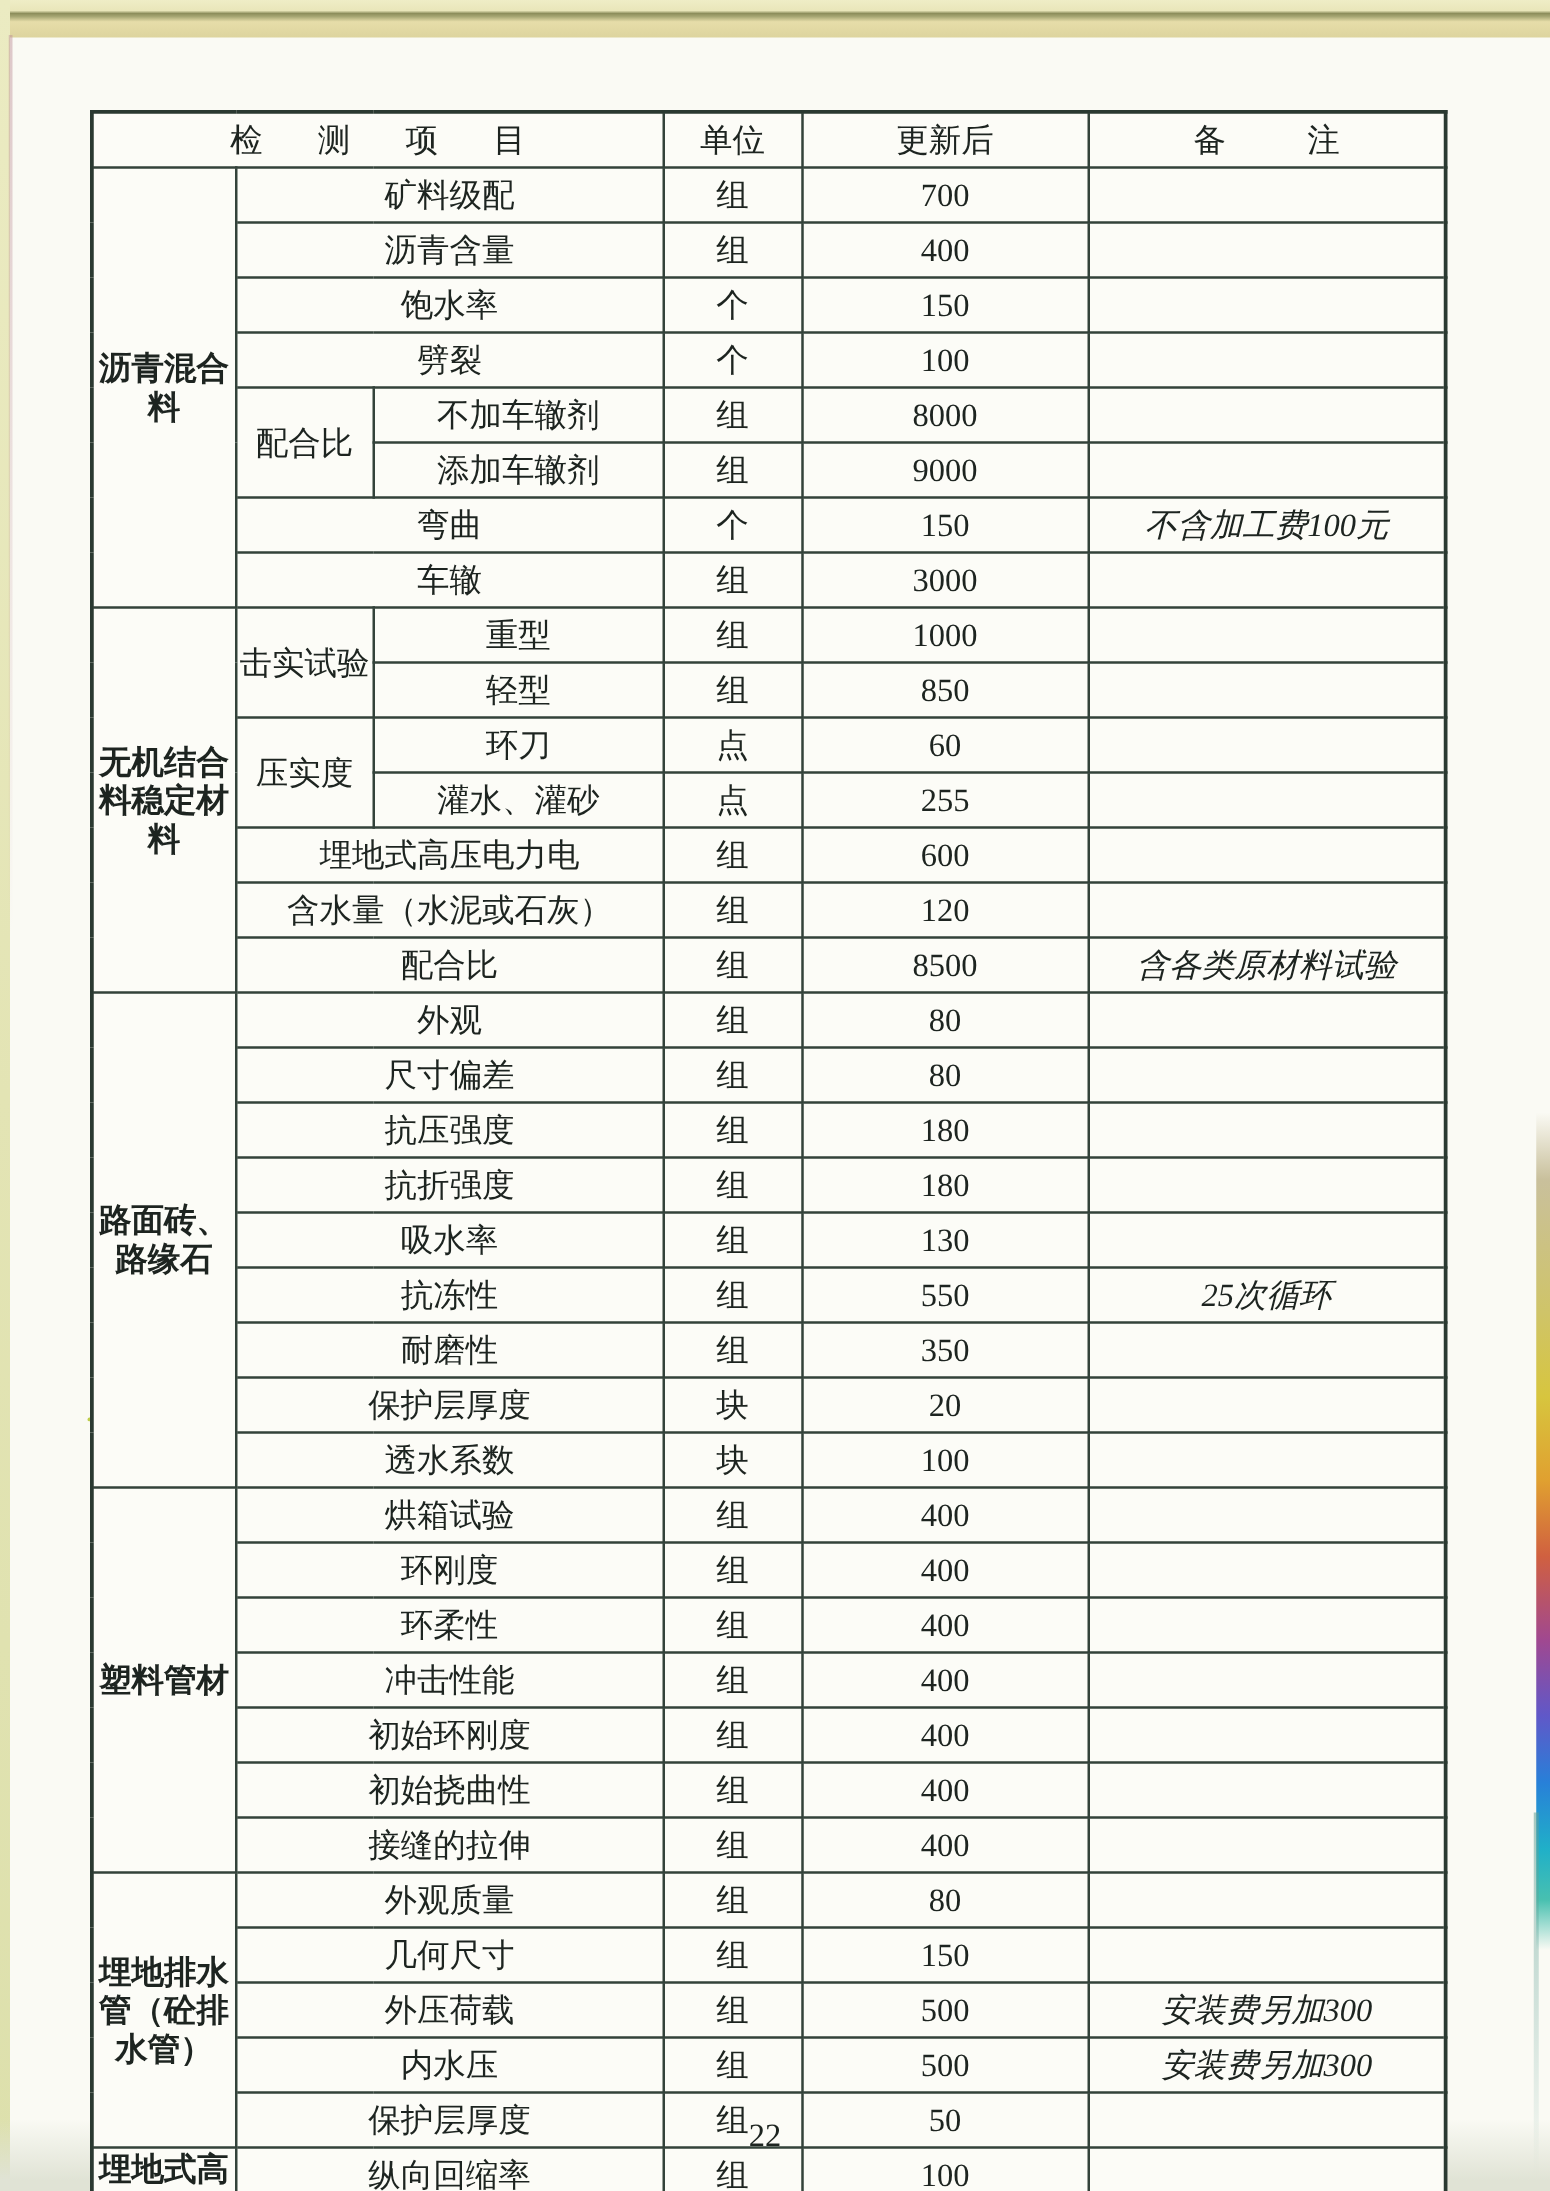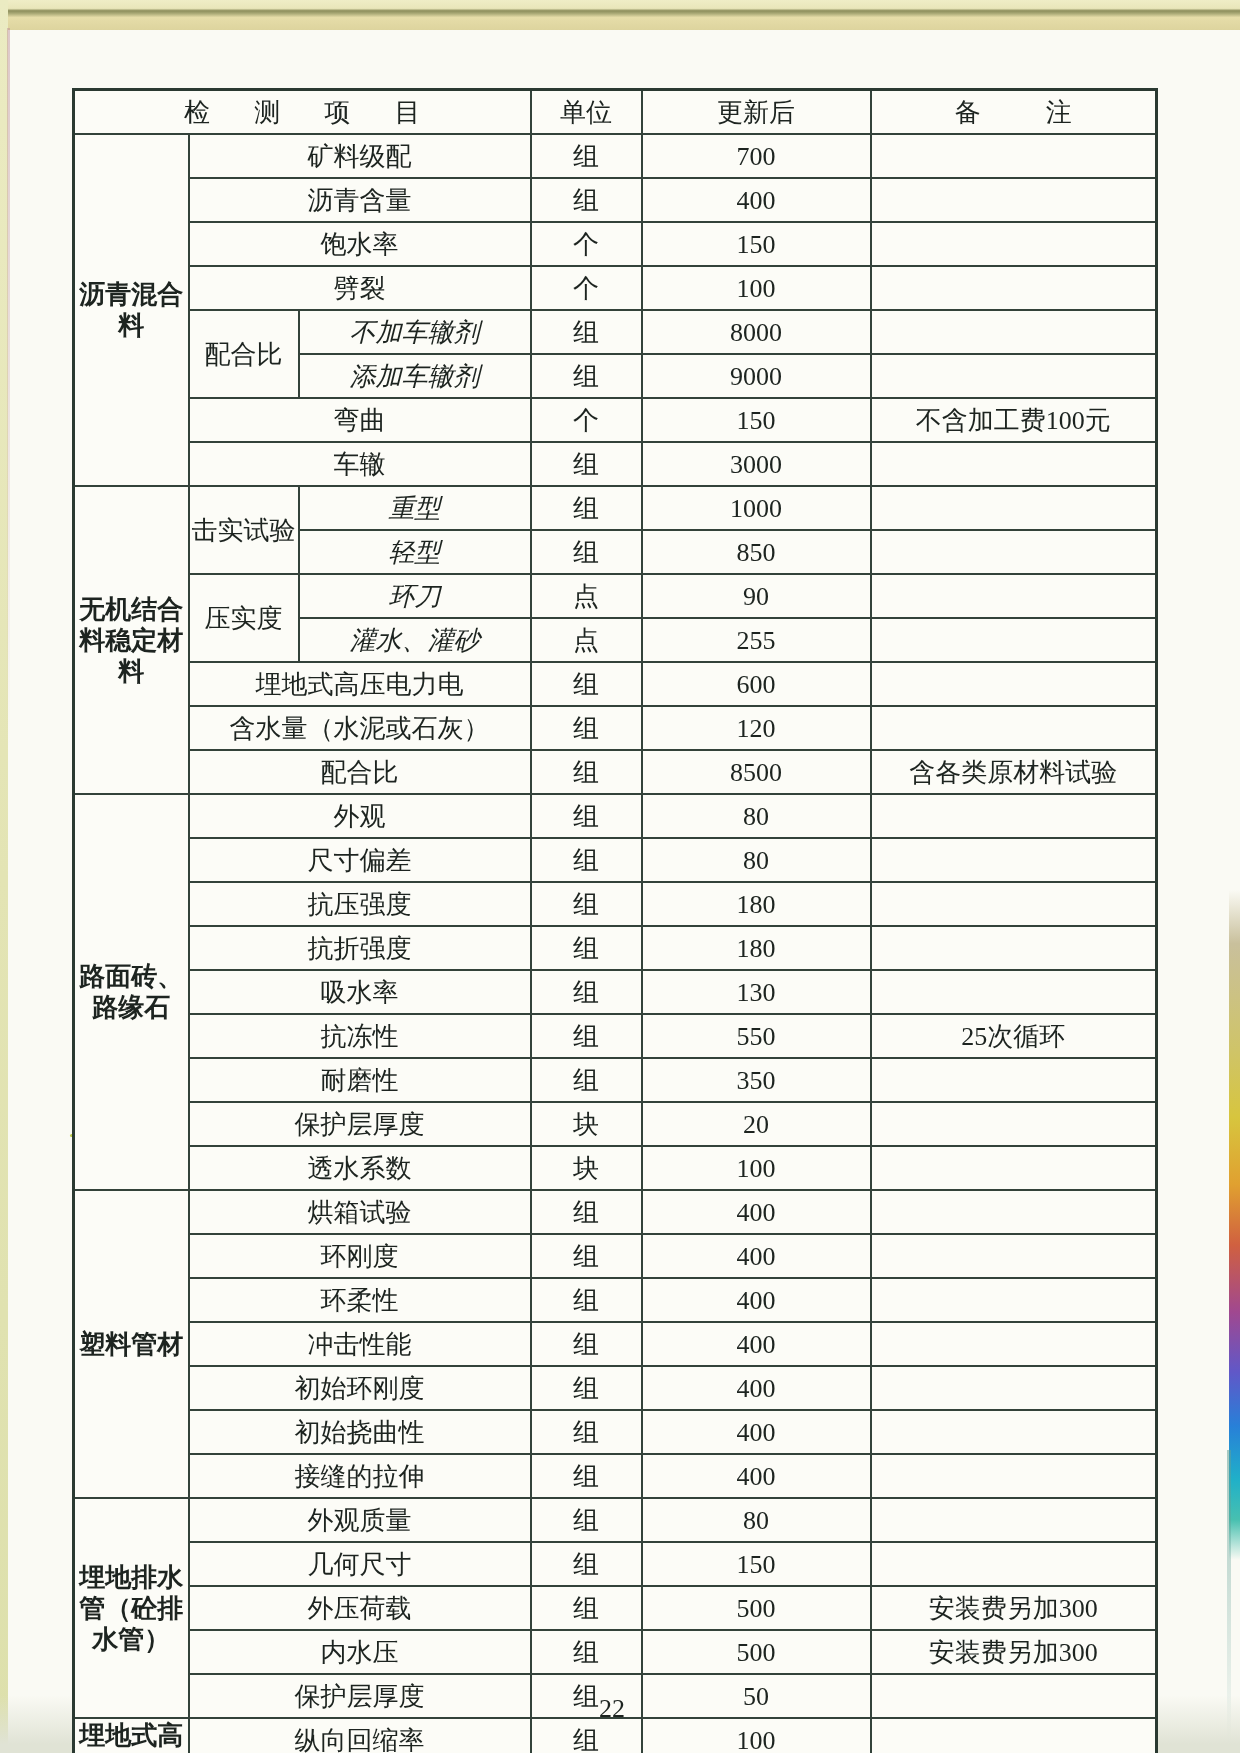--- a/index.html
+++ b/index.html
@@ -45,23 +45,23 @@
     height:42px;padding:0 2px;
     text-align:center;vertical-align:middle;
     overflow:hidden;
   }
   table.price{border:3px solid #2a3931;}
   td.hd{height:43px;letter-spacing:0;}
   td.hd-item{letter-spacing:1.7em;text-indent:1.7em;}
   td.hd-note{letter-spacing:2.5em;text-indent:2.5em;}
   td.g{padding:2px 4px;font-weight:bold;}
   td.s{padding:0 3px;}
-  td.il{text-align:left;padding-left:6px;font-style:italic;}
+  td.il{text-align:left;padding-left:6px;}
   td.ic{text-align:center;}
-  td.n{text-align:left;padding-left:6px;}
+  td.n{text-align:left;padding-left:6px;font-style:italic;}
   .clip2{height:40px;overflow:hidden;line-height:31px;text-align:center;}
   
   .page-num{position:absolute;top:1694px;left:552px;width:120px;
     text-align:center;font-size:26px;}
 </style>
 </head>
 <body>
 
 <div class="edge-top"></div>
 <div class="edge-left"></div>
@@ -151,21 +151,21 @@
   <tr>
     <td class="il">轻型</td>
     <td>组</td>
     <td>850</td>
     <td class="n"></td>
   </tr>
   <tr>
     <td class="s" rowspan="2">压实度</td>
     <td class="il">环刀</td>
     <td>点</td>
-    <td>90</td>
+    <td>60</td>
     <td class="n"></td>
   </tr>
   <tr>
     <td class="il">灌水、灌砂</td>
     <td>点</td>
     <td>255</td>
     <td class="n"></td>
   </tr>
   <tr>
     <td class="ic" colspan="2">埋地式高压电力电</td>

